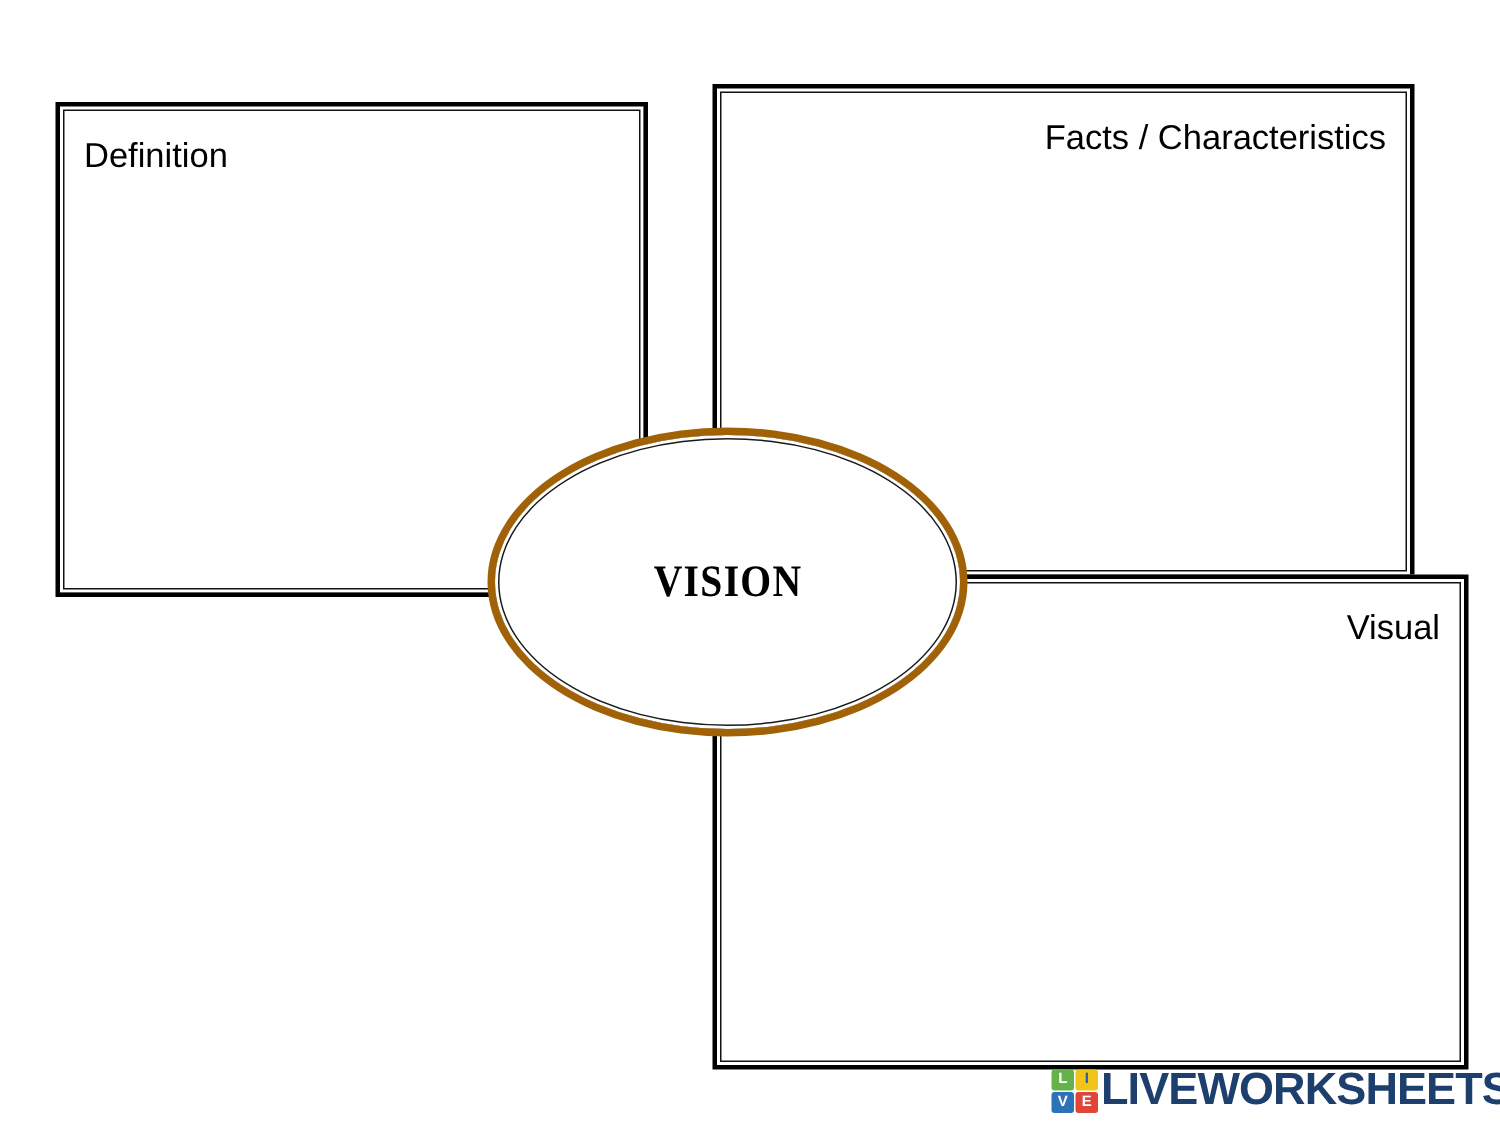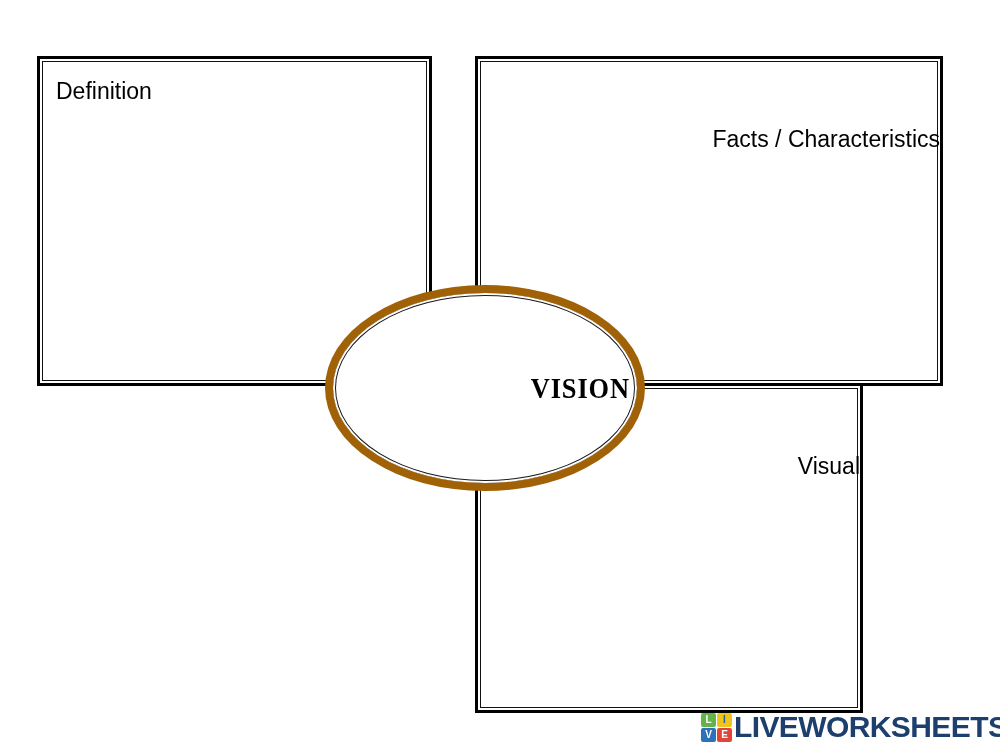--- a/index.html
+++ b/index.html
@@ -25,53 +25,53 @@
 
   
   .quadrant {
     position: absolute;
     background: #ffffff;
     border: 3px solid #000000;
     box-sizing: border-box;
     box-shadow: inset 0 0 0 2px #ffffff, inset 0 0 0 3px #111111;
   }
 
-  #q-definition      { left: 37px;  top: 56px;  width: 395px; height: 330px; }
+  #q-definition      { left: 37px;  top: 68px;  width: 395px; height: 330px; }
   #q-facts           { left: 475px; top: 56px;  width: 468px; height: 330px; }
   #q-examples        { left: 37px;  top: 383px; width: 441px; height: 330px; }
-  #q-visual          { left: 475px; top: 383px; width: 388px; height: 330px; text-decoration: underline; }
+  #q-visual          { left: 475px; top: 383px; width: 504px; height: 330px; text-decoration: underline; }
 
   .quad-label {
     position: absolute;
     top: 18px;
     font-size: 23px;
     line-height: 28px;
     color: #000000;
     white-space: nowrap;
     font-family: "Liberation Sans", sans-serif;
   }
   .quad-label.left  { left: 16px;  text-align: left; }
-  .quad-label.right { right: 0; text-align: right; margin-top: 48px; }
+  .quad-label.right { right: 16px; text-align: right; }
 
   
   #center-oval {
     position: absolute;
     left: 325px;
     top: 285px;
     width: 320px;
     height: 206px;
     border-radius: 50%;
     background: #ffffff;
-    border: 8px solid #a16207;
+    border: 5px solid #a16207;
     box-sizing: border-box;
     box-shadow: inset 0 0 0 2px #ffffff, inset 0 0 0 3px #1a1a1a;
     z-index: 5;
     display: flex;
     align-items: center;
-    justify-content: flex-end;
+    justify-content: center;
   }
 
   #center-term {
     font-family: "Liberation Serif", "DejaVu Serif", serif;
     font-weight: bold;
     font-size: 30px;
     letter-spacing: 1px;
     color: #000000;
     transform: scaleX(0.88);
     text-align: center;

